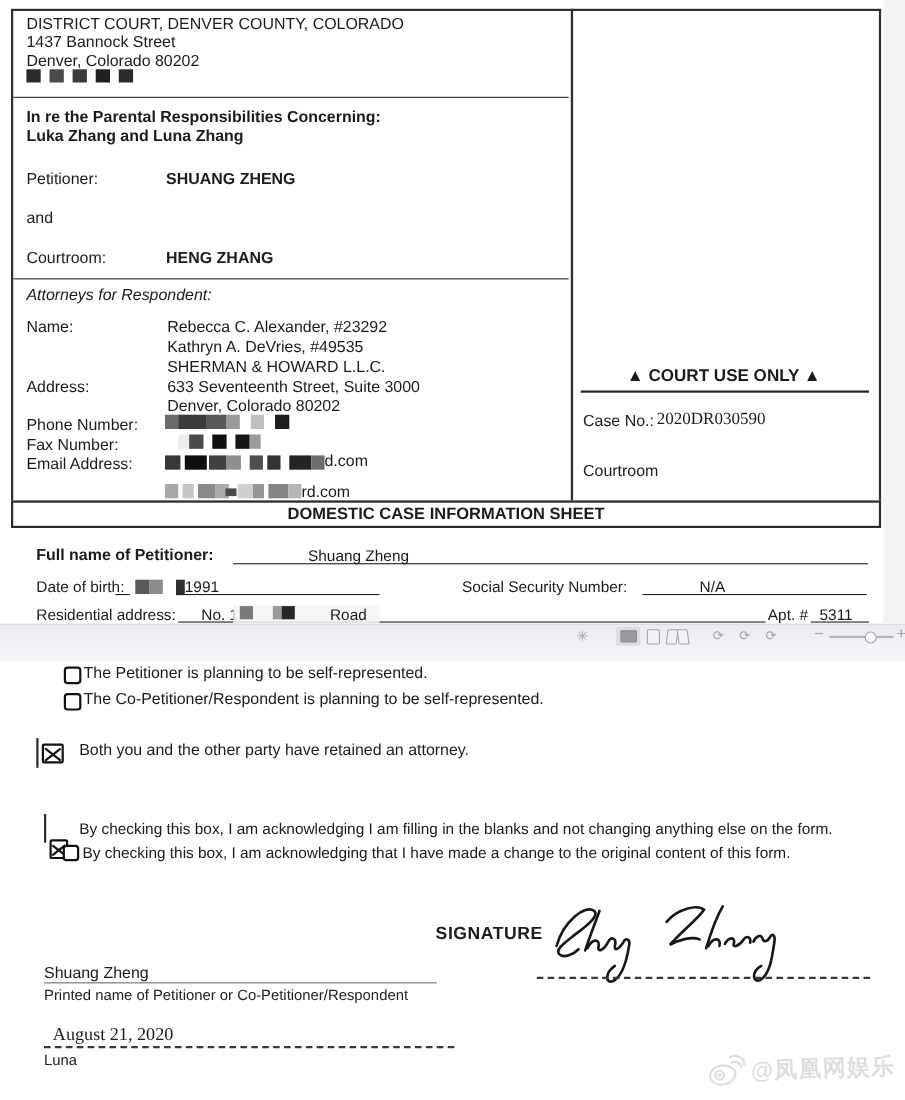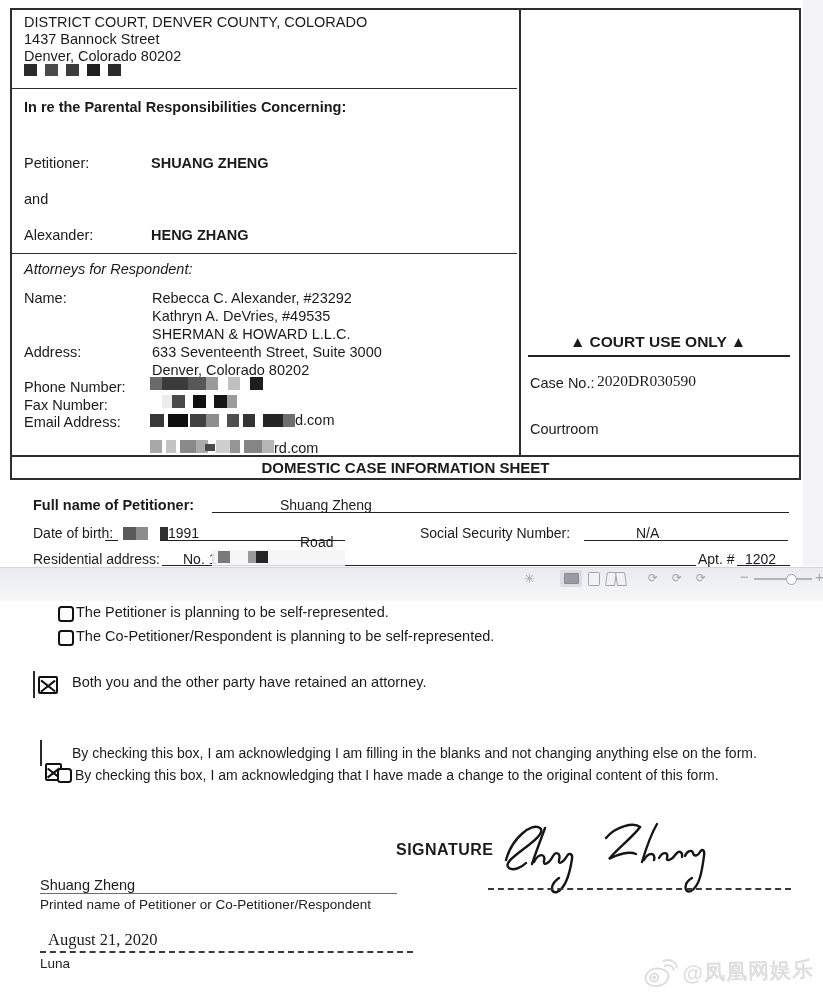--- a/index.html
+++ b/index.html
@@ -46,24 +46,25 @@
   <div class="abs divider" style="left:12px;top:253px;width:505px;"></div>
 
   <div class="abs t14" style="left:24px;top:14px;">DISTRICT COURT, DENVER COUNTY, COLORADO</div>
   <div class="abs t14" style="left:24px;top:31px;">1437 Bannock Street</div>
   <div class="abs t14" style="left:24px;top:48px;">Denver, Colorado 80202</div>
   <div class="abs" style="left:24px;top:62px;">
     <span class="redact-sq" style="background:#2b2b2b;"></span><span class="redact-sq" style="background:#4a4a4a;"></span><span class="redact-sq" style="background:#3c3c3c;"></span><span class="redact-sq" style="background:#1f1f1f;"></span><span class="redact-sq" style="background:#2b2b2b;"></span>
   </div>
 
   <div class="abs t14 b" style="left:24px;top:99px;">In re the Parental Responsibilities Concerning:</div>
+  <div class="abs t14 b" style="left:24px;top:116px;">Luka Zhang and Luna Zhang</div>
   <div class="abs t14" style="left:24px;top:155px;">Petitioner:</div>
   <div class="abs t14 b" style="left:151px;top:155px;">SHUANG ZHENG</div>
   <div class="abs t14" style="left:24px;top:191px;">and</div>
-  <div class="abs t14" style="left:24px;top:227px;">Alexander:</div>
+  <div class="abs t14" style="left:24px;top:227px;">Courtroom:</div>
   <div class="abs t14 b" style="left:151px;top:227px;">HENG ZHANG</div>
 
   <div class="abs t14 i" style="left:24px;top:261px;">Attorneys for Respondent:</div>
   <div class="abs t14" style="left:24px;top:290px;">Name:</div>
   <div class="abs t14" style="left:152px;top:290px;">Rebecca C. Alexander, #23292</div>
   <div class="abs t14" style="left:152px;top:308px;">Kathryn A. DeVries, #49535</div>
   <div class="abs t14" style="left:152px;top:326px;">SHERMAN &amp; HOWARD L.L.C.</div>
   <div class="abs t14" style="left:24px;top:344px;">Address:</div>
   <div class="abs t14" style="left:152px;top:344px;">633 Seventeenth Street, Suite 3000</div>
   <div class="abs t14" style="left:152px;top:362px;">Denver, Colorado 80202</div>
@@ -153,24 +154,24 @@
   <div class="abs t14s" style="left:33px;top:551px;">Residential address:</div>
   <div class="abs uline" style="left:162px;top:551px;width:534px;height:14px;"></div>
   <div class="abs t14s" style="left:183px;top:551px;">No. 1</div>
   <div class="abs" style="left:212px;top:550px;width:133px;height:17px;background:#f4f4f4;opacity:.85;"></div>
   <div class="abs mosaic" style="left:218px;top:551px;">
     <span style="width:12px;height:12px;background:#7a7a7a;"></span>
       <span style="width:18px;"></span>
       <span style="width:8px;height:12px;background:#9a9a9a;"></span>
       <span style="width:12px;height:12px;background:#262626;"></span>
   </div>
-  <div class="abs t14s" style="left:300px;top:534px;">Road</div>
+  <div class="abs t14s" style="left:300px;top:551px;">Road</div>
   <div class="abs t14s" style="left:698px;top:551px;">Apt. #</div>
   <div class="abs uline" style="left:737px;top:551px;width:53px;height:14px;"></div>
-  <div class="abs t14s" style="left:745px;top:551px;">1202</div>
+  <div class="abs t14s" style="left:745px;top:551px;">5311</div>
 
   <div class="abs band" style="left:0;top:567px;width:823px;height:33px;">
     <div class="abs tool" style="left:524px;top:4px;font-size:13px;">✳</div>
     <div class="abs" style="left:560px;top:2px;width:22px;height:17px;background:#dcdce2;border-radius:2px;">
       <div style="margin:3px auto 0;width:13px;height:9px;border:1.5px solid #8a8a92;background:#9a9aa2;border-radius:1px;"></div>
     </div>
     <div class="abs pg-icon" style="left:588px;top:4px;width:10px;height:12px;"></div>
     <div class="abs" style="left:606px;top:4px;">
       <div class="pg-icon" style="display:inline-block;width:8px;height:12px;transform:skewX(-8deg);"></div><div class="pg-icon" style="display:inline-block;width:8px;height:12px;transform:skewX(8deg);"></div>
     </div>

